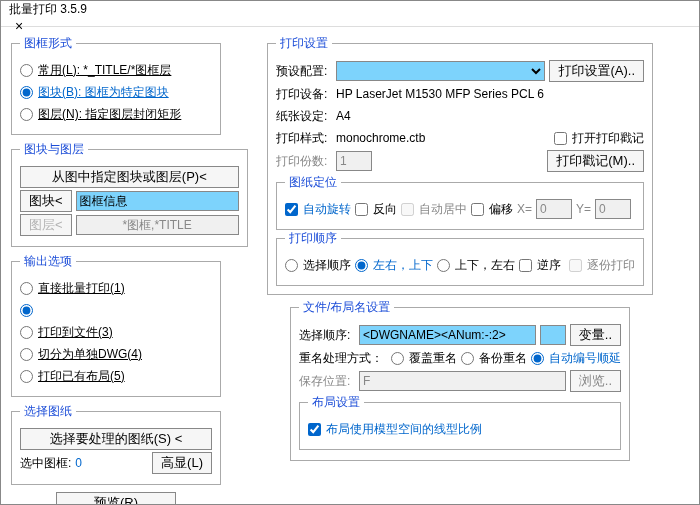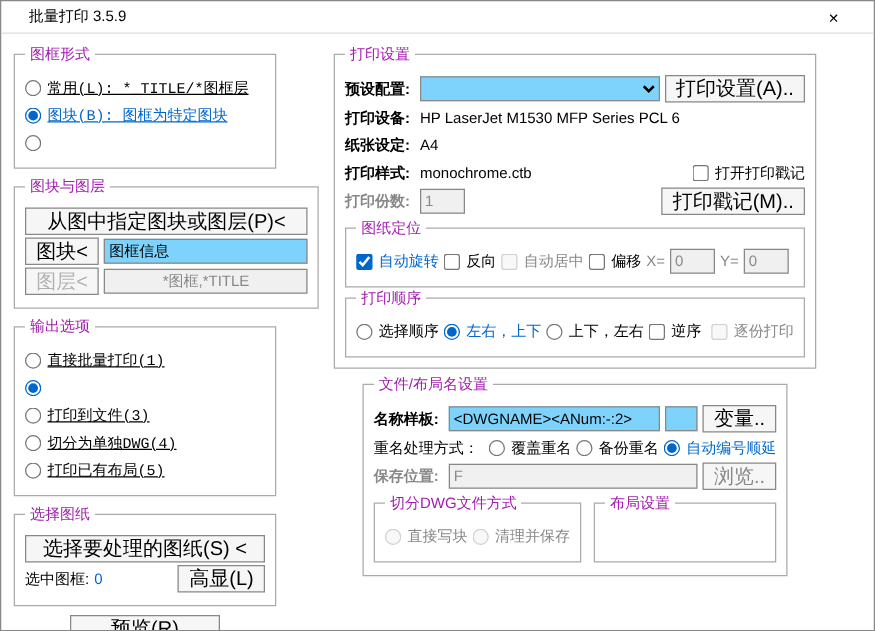--- a/index.html
+++ b/index.html
@@ -1,36 +1,36 @@
 <!DOCTYPE html>
 <html><head>
 <meta charset="utf-8">
 <style>
 * { box-sizing: border-box; margin: 0; padding: 0; font-family: "Microsoft YaHei", "SimSun", sans-serif; font-size: 12px; }
 body { background: #fff; width: 700px; height: 505px; overflow: hidden; }
 .window { border: 1px solid #888; width: 700px; height: 505px; display: flex; flex-direction: column; }
-.titlebar { height: 26px; display: flex; align-items: center; padding: 0 22px; border-bottom: 1px solid #ddd; }
+.titlebar { height: 26px; display: flex; align-items: flex-start; padding: 0 8px; border-bottom: 1px solid #ddd; flex-direction: column; }
 .titlebar .title { flex: 1; }
 .titlebar .close { font-size: 14px; cursor: pointer; padding: 0 6px; }
 .body { flex: 1; display: flex; padding: 8px 10px 4px 10px; gap: 10px; overflow: hidden; }
 .left { width: 210px; display: flex; flex-direction: column; gap: 6px; }
 .right { flex: 1; display: flex; flex-direction: column; gap: 4px; align-items: center; }
 fieldset { border: 1px solid #aaa; padding: 6px 8px 8px 8px; }
-legend { padding: 0 4px; color: #a21caf; }
+legend { padding: 0 4px; color: #1d4ed8; }
 .row { display: flex; align-items: center; gap: 4px; margin: 2px 0; min-height: 20px; }
 label { display: inline-flex; align-items: center; gap: 3px; white-space: nowrap; }
 input[type=radio], input[type=checkbox] { margin: 0 2px 0 0; accent-color: #0066cc; }
 input[type=text], select { height: 20px; border: 1px solid #888; padding: 0 3px; background: #7dd3fc; font-size: 12px; }
 input[disabled] { background: #f0f0f0; color: #888; }
-button { height: 22px; padding: 0 8px; border: 1px solid #888; background: #f6f6f6; cursor: pointer; font-size: 16px; white-space: nowrap; }
-.underline { text-decoration: underline; max-width: 180px; font-family: Liberation Mono, monospace; }
+button { height: 22px; padding: 0 8px; border: 1px solid #888; background: #f6f6f6; cursor: pointer; font-size: 13px; white-space: nowrap; }
+.underline { text-decoration: underline; max-width: 180px; }
 .blue { color: #0066cc; }
 .gray { color: #888; }
 .sel { color: #0066cc; }
-.inline-label { min-width: 56px; display: inline-block; font-weight: bold; }
+.inline-label { min-width: 56px; display: inline-block; }
 .txt-sm { width: 36px; }
 </style>
 </head>
 <body>
 
 <div class="window">
   <div class="titlebar">
     <span class="title">批量打印 3.5.9</span>
     <span class="close">×</span>
   </div>
@@ -47,20 +47,21 @@
           </div>
         <div class="row">
             <label class="sel">
               <input type="radio" name="fs" checked="" style=""> 
               <span class="underline">图块(B): 图框为特定图块</span>
             </label>
           </div>
         <div class="row">
             <label>
               <input type="radio" name="fs" style=""> 
+              <span class="underline">图层(N): 指定图层封闭矩形</span>
             </label>
           </div>
       </fieldset>
 
       <fieldset>
         <legend>图块与图层</legend>
         <div class="row">
             <button style="width:100%">从图中指定图块或图层(P)&lt;</button>
           </div>
         <div class="row">
@@ -206,21 +207,21 @@
                 <input type="checkbox" disabled="" style=""> 
                 <span>逐份打印</span>
               </label>
           </div>
         </fieldset>
       </fieldset>
 
       <fieldset>
         <legend>文件/布局名设置</legend>
         <div class="row">
-          <span class="inline-label">名称样板:</span>
+          <span class="inline-label">选择顺序:</span>
           <input type="text" style="flex: 1 1 0%;" value="&lt;DWGNAME&gt;&lt;ANum:-:2&gt;">
           <input type="text" style="width: 26px;">
           <button>变量..</button>
         </div>
         <div class="row">
           <span>重名处理方式：</span>
           <span style="flex:1"></span>
           <label>
               <input type="radio" name="dup" style=""> 
               <span>覆盖重名</span>
@@ -234,33 +235,26 @@
               <span>自动编号顺延</span>
             </label>
         </div>
         <div class="row">
           <span class="inline-label gray">保存位置:</span>
           <input type="text" style="flex: 1 1 0%;" disabled="" value="F">
           <button disabled="" class="gray">浏览..</button>
         </div>
         <div class="row" style="gap:10px;align-items:stretch">
           <fieldset style="flex:1">
-            <legend>切分DWG文件方式</legend>
+            <legend>布局设置</legend>
             <div class="row">
-              <label class="gray">
-                  <input type="radio" name="sp" disabled="" style=""> 
-                  <span>直接写块</span>
-                </label>
-              <label class="gray">
-                  <input type="radio" name="sp" disabled="" style=""> 
-                  <span>清理并保存</span>
+              <label class="sel">
+                  <input type="checkbox" checked="" style=""> 
+                  <span>布局使用模型空间的线型比例</span>
                 </label>
             </div>
           </fieldset>
-          <fieldset style="flex:1">
-            <legend>布局设置</legend>
-          </fieldset>
         </div>
       </fieldset>
 
     </div>
   </div>
 </div>
 
 </body></html>

